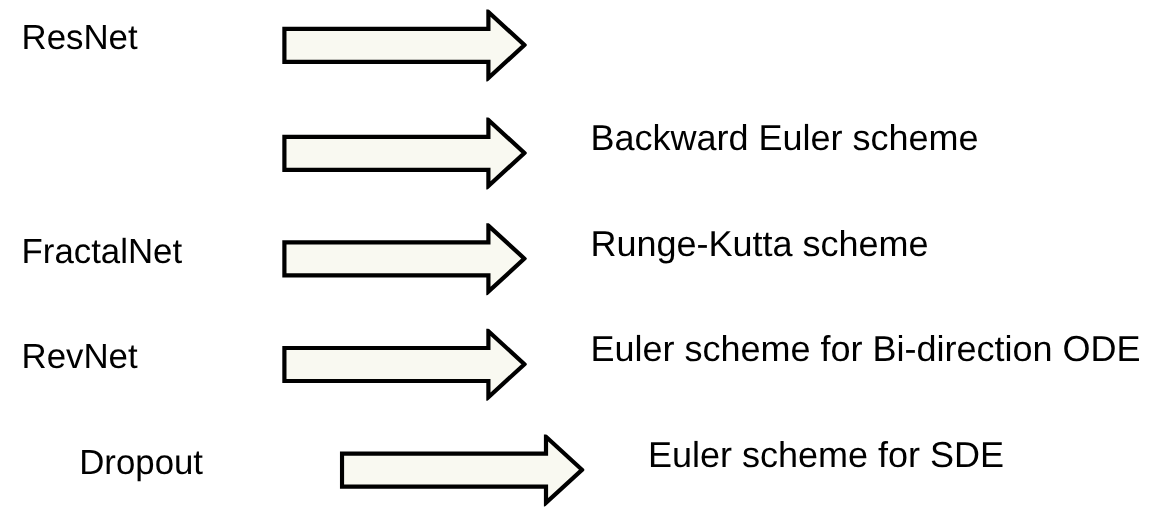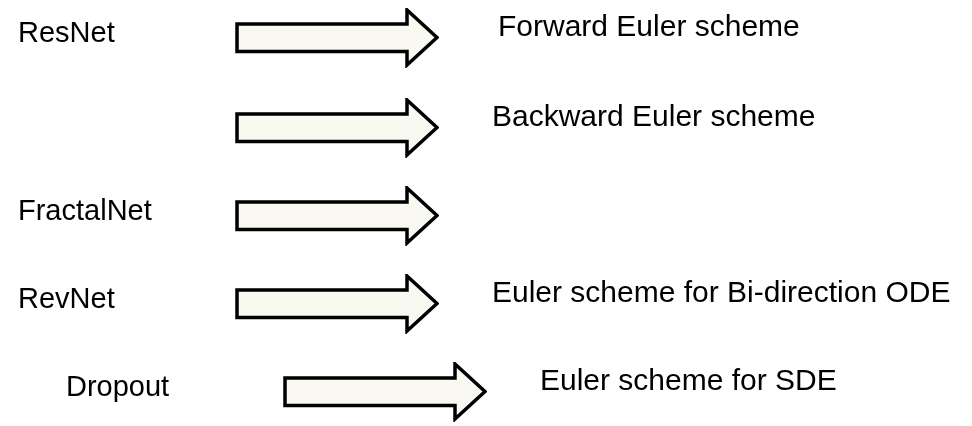--- a/index.html
+++ b/index.html
@@ -58,35 +58,35 @@
 </style>
 </head>
 <body>
 
 <div id="diagram">
   <div class="row">
     <span class="net-label">ResNet</span>
     <svg class="arrow" viewBox="0 0 204 60" xmlns="http://www.w3.org/2000/svg">
       <polygon points="2,16 172,16 172,2 202,29.5 172,57 172,43.5 2,43.5" stroke-linejoin="miter" fill="#F9F9F1" stroke="#000000" stroke-width="3.5"></polygon>
     </svg>
-    <span class="scheme-label">Forward Euler scheme</span>
   </div>
 
   <div class="row">
     <svg class="arrow" viewBox="0 0 204 60" xmlns="http://www.w3.org/2000/svg">
       <polygon points="2,16 172,16 172,2 202,29.5 172,57 172,43.5 2,43.5" stroke-linejoin="miter" fill="#F9F9F1" stroke="#000000" stroke-width="3.5"></polygon>
     </svg>
     <span class="scheme-label">Backward Euler scheme</span>
   </div>
 
   <div class="row">
     <span class="net-label">FractalNet</span>
     <svg class="arrow" viewBox="0 0 204 60" xmlns="http://www.w3.org/2000/svg">
       <polygon points="2,16 172,16 172,2 202,29.5 172,57 172,43.5 2,43.5" stroke-linejoin="miter" fill="#F9F9F1" stroke="#000000" stroke-width="3.5"></polygon>
     </svg>
+    <span class="scheme-label">Runge-Kutta scheme</span>
   </div>
 
   <div class="row">
     <span class="net-label">RevNet</span>
     <svg class="arrow" viewBox="0 0 204 60" xmlns="http://www.w3.org/2000/svg">
       <polygon points="2,16 172,16 172,2 202,29.5 172,57 172,43.5 2,43.5" stroke-linejoin="miter" fill="#F9F9F1" stroke="#000000" stroke-width="3.5"></polygon>
     </svg>
     <span class="scheme-label">Euler scheme for Bi-direction ODE</span>
   </div>
 

